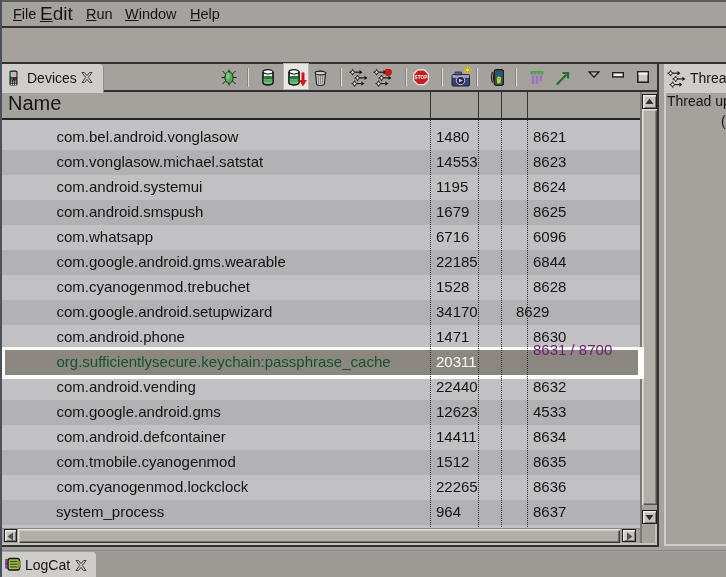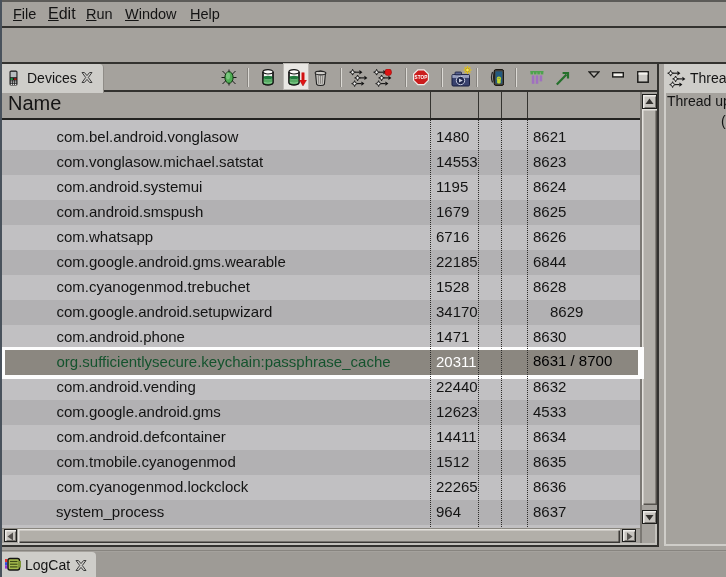--- a/index.html
+++ b/index.html
@@ -7,21 +7,21 @@
 .abs{position:absolute}
 .txt{position:absolute;white-space:nowrap;font-size:14px;line-height:14px}
 .sep{position:absolute;width:1px;height:19px;top:68px;background:#87847f;border-right:1px solid #dcdad5}
 .rowt{position:absolute;white-space:nowrap;font-size:15px;line-height:25px;height:25px}
 .dot{position:absolute;width:1px;z-index:3;background-image:repeating-linear-gradient(to bottom,#2c2b29 0px,#2c2b29 1px,rgba(0,0,0,0) 1px,rgba(0,0,0,0) 2px)}
 </style></head>
 <body>
 
 <div class="abs" style="left:0;top:0;width:726px;height:1.5px;background:#5c5b58"></div>
 <div class="txt" style="left:13px;top:7px;font-size:14.5px"><u>F</u>ile</div>
-<div class="txt" style="left:48px;top:7px;font-size:16px"><u>E</u>dit</div>
+<div class="txt" style="left:40px;top:7px;font-size:19px"><u>E</u>dit</div>
 <div class="txt" style="left:86px;top:7px;font-size:14.5px"><u>R</u>un</div>
 <div class="txt" style="left:125px;top:7px;font-size:14.5px"><u>W</u>indow</div>
 <div class="txt" style="left:190px;top:7px;font-size:14.5px"><u>H</u>elp</div>
 <div class="abs" style="left:0;top:26px;width:726px;height:2px;background:#33322f"></div>
 
 <div class="abs" style="left:0;top:62px;width:726px;height:2px;background:#33322f"></div>
 
 <div class="abs" style="left:0;top:544.5px;width:659px;height:2px;background:#33322f"></div>
 <div class="abs" style="left:656.5px;top:64px;width:2px;height:482px;background:#33322f"></div>
 
@@ -201,40 +201,40 @@
 <div class="rowt" style="left:533px;top:148.5px">8623</div>
 <div class="rowt" style="left:56.5px;top:173.5px">com.android.systemui</div>
 <div class="rowt" style="left:436px;top:173.5px">1195</div>
 <div class="rowt" style="left:533px;top:173.5px">8624</div>
 <div class="abs" style="left:2px;top:200px;width:638px;height:25px;background:#b2b1b3"></div>
 <div class="rowt" style="left:56.5px;top:198.5px">com.android.smspush</div>
 <div class="rowt" style="left:436px;top:198.5px">1679</div>
 <div class="rowt" style="left:533px;top:198.5px">8625</div>
 <div class="rowt" style="left:56.5px;top:223.5px">com.whatsapp</div>
 <div class="rowt" style="left:436px;top:223.5px">6716</div>
-<div class="rowt" style="left:533px;top:223.5px">8626</div>
+<div class="rowt" style="left:533px;top:223.5px">6096</div>
 <div class="abs" style="left:2px;top:250px;width:638px;height:25px;background:#b2b1b3"></div>
 <div class="rowt" style="left:56.5px;top:248.5px">com.google.android.gms.wearable</div>
 <div class="rowt" style="left:436px;top:248.5px">22185</div>
 <div class="rowt" style="left:533px;top:248.5px">6844</div>
 <div class="rowt" style="left:56.5px;top:273.5px">com.cyanogenmod.trebuchet</div>
 <div class="rowt" style="left:436px;top:273.5px">1528</div>
 <div class="rowt" style="left:533px;top:273.5px">8628</div>
 <div class="abs" style="left:2px;top:300px;width:638px;height:25px;background:#b2b1b3"></div>
 <div class="rowt" style="left:56.5px;top:298.5px">com.google.android.setupwizard</div>
 <div class="rowt" style="left:436px;top:298.5px">34170</div>
-<div class="rowt" style="left:550px;top:298.5px">8629</div>
+<div class="rowt" style="left:516px;top:298.5px">8629</div>
 <div class="rowt" style="left:56.5px;top:323.5px">com.android.phone</div>
 <div class="rowt" style="left:436px;top:323.5px">1471</div>
 <div class="rowt" style="left:533px;top:323.5px">8630</div>
 <div class="abs" style="left:1.5px;top:347px;width:642px;height:31.5px;background:#fdfdfd;z-index:1"></div>
 <div class="abs" style="left:4.5px;top:350px;width:633.5px;height:25px;background:#8b8780;z-index:1"></div>
 <div class="rowt" style="left:56.5px;top:348.5px;color:#14532d;z-index:2">org.sufficientlysecure.keychain:passphrase_cache</div>
 <div class="rowt" style="left:436px;top:348.5px;color:#ffffff;z-index:2">20311</div>
-<div class="rowt" style="left:533px;top:348px;color:#000000;z-index:2">8631 / 8700</div>
+<div class="rowt" style="left:533px;top:337px;color:#701a75;z-index:2">8631 / 8700</div>
 <div class="rowt" style="left:56.5px;top:373.5px">com.android.vending</div>
 <div class="rowt" style="left:436px;top:373.5px">22440</div>
 <div class="rowt" style="left:533px;top:373.5px">8632</div>
 <div class="abs" style="left:2px;top:400px;width:638px;height:25px;background:#b2b1b3"></div>
 <div class="rowt" style="left:56.5px;top:398.5px">com.google.android.gms</div>
 <div class="rowt" style="left:436px;top:398.5px">12623</div>
 <div class="rowt" style="left:533px;top:398.5px">4533</div>
 <div class="rowt" style="left:56.5px;top:423.5px">com.android.defcontainer</div>
 <div class="rowt" style="left:436px;top:423.5px">14411</div>
 <div class="rowt" style="left:533px;top:423.5px">8634</div>

